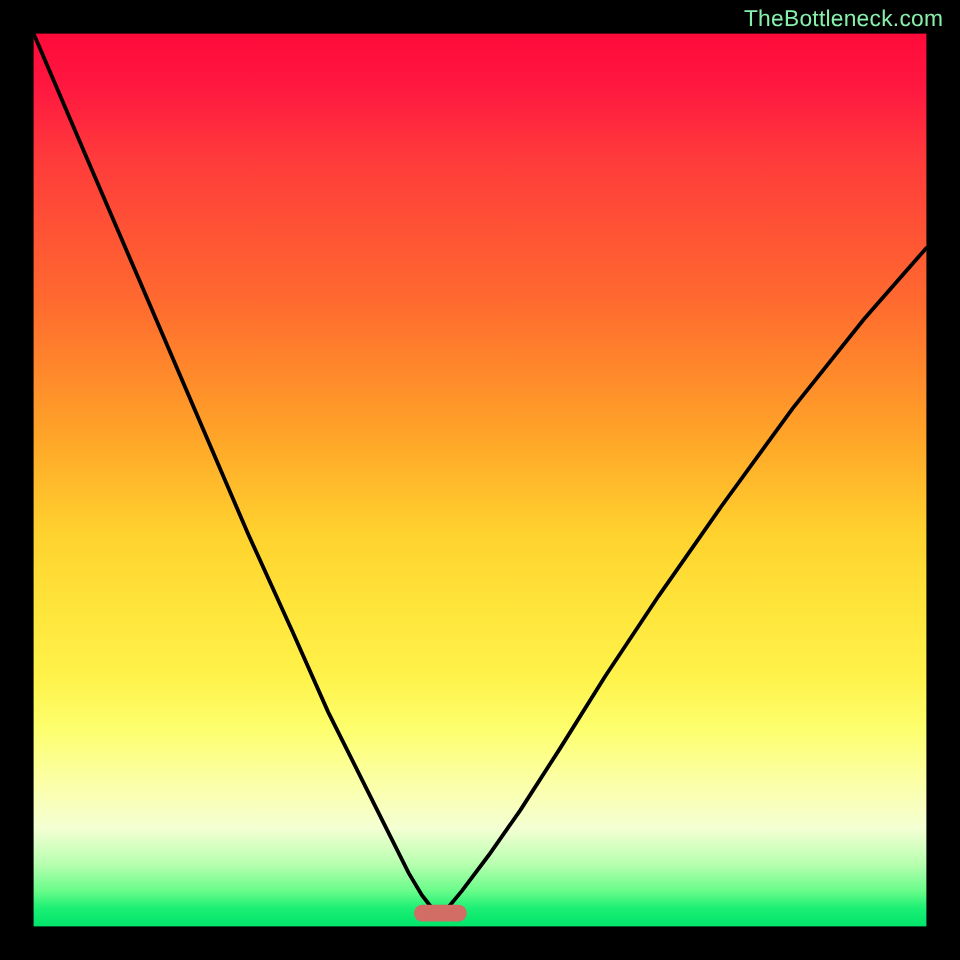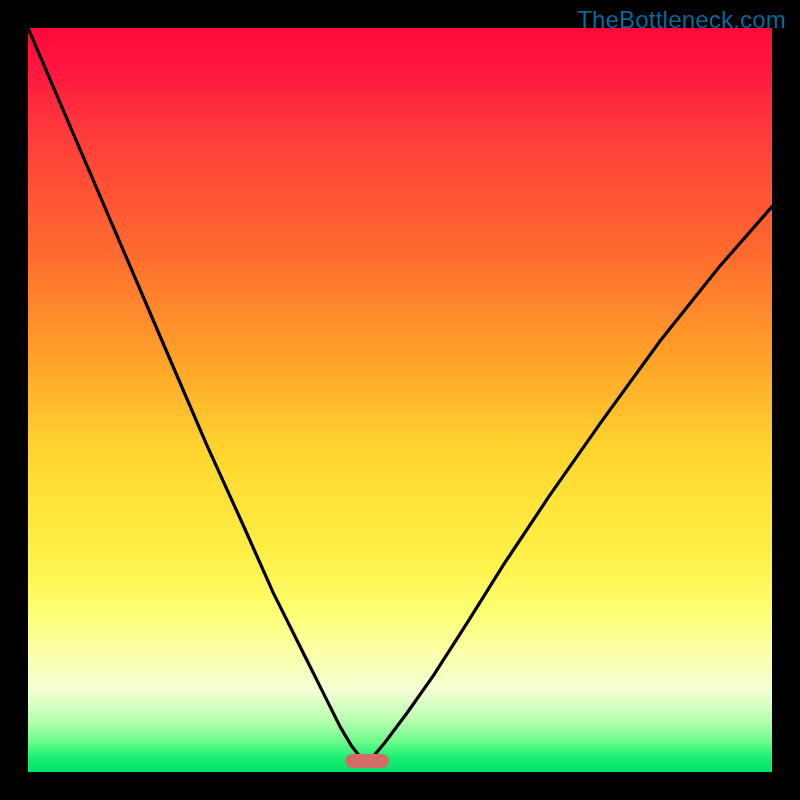--- a/index.html
+++ b/index.html
@@ -42,22 +42,22 @@
       #b8ffb0 93%,
       #6afc8a 96%,
       #1bef74 98%,
       #00e46a 100%
     );
   }
   .watermark {
     position: absolute;
     top: 6px;
     right: 14px;
-    color: #0369a1;
-    font-size: 24px;
+    color: #86efac;
+    font-size: 19px;
     letter-spacing: 0.2px;
     user-select: none;
   }
   svg.curves {
     position: absolute;
     left: 0;
     top: 0;
     width: 744px;
     height: 744px;
     overflow: visible;

